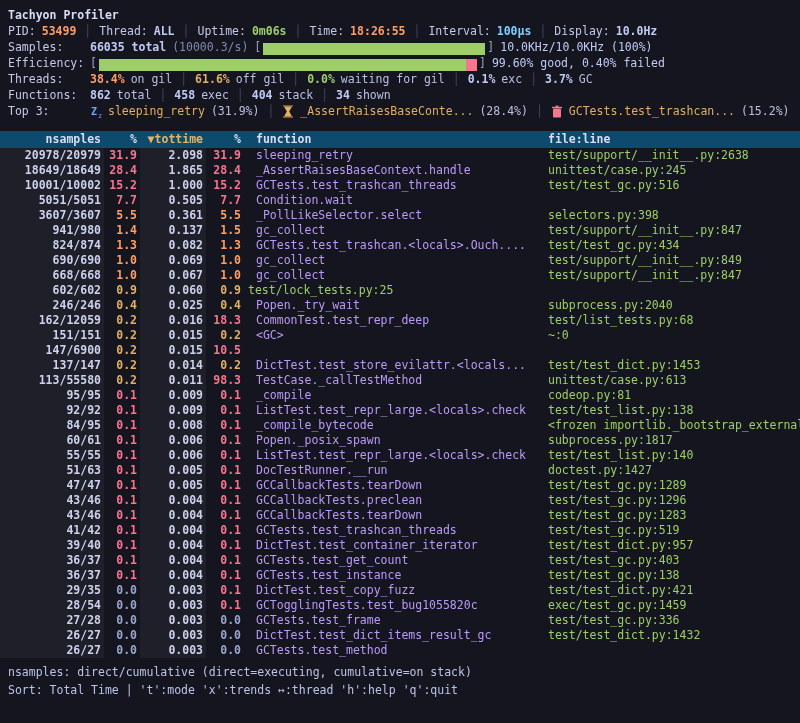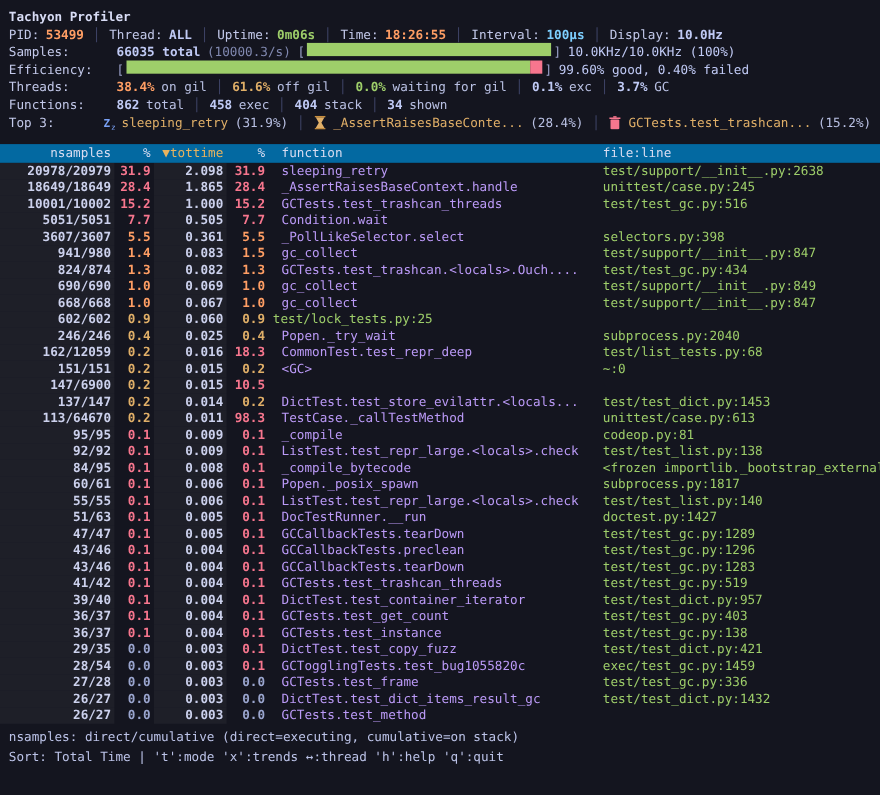--- a/index.html
+++ b/index.html
@@ -1,43 +1,43 @@
 <!DOCTYPE html>
 <html><head>
 <meta charset="utf-8">
 <style>
   *{box-sizing:border-box;margin:0;padding:0}
   html,body{width:800px;height:723px;overflow:hidden;background:#14151f;
     font-family:"DejaVu Sans Mono",monospace;font-size:11.5px;line-height:16px;color:#c0caf5}
   .top{padding:7px 8px 0}
-  .line{height:16px;display:flex;align-items:flex-start;white-space:pre}
+  .line{height:16px;display:flex;align-items:flex-end;white-space:pre}
   .title{font-weight:bold;color:#d8dcf5}
   .lbl{color:#c3c9ea;margin-right:6px}
-  .w{display:inline-block;width:82px;margin-right:16px}
+  .w{display:inline-block;width:82px;margin-right:0}
   .b{font-weight:bold}
   .gap{margin-left:6px}
   .sep{color:#3f4569;margin:0 8px}
   .sep::before{content:"│"}
   .lbr::before{content:"["}
   .rbr::before{content:"]"}
   .lbr,.rbr{color:#9aa0c8}
   .c-red{color:#f7768e}.c-orange{color:#ff9e64}.c-yellow{color:#e0af68}
   .c-green{color:#9ece6a}.c-cyan{color:#7dcfff}.c-fg{color:#c0caf5}
   .c-dim{color:#9aa5ce}.c-sub{color:#8189b0}.c-label{color:#b9c0e3}
   .bar{display:inline-flex;height:12px;margin:0 2px}
   .bar-samples{width:222px;background:#9ece6a}
   .bar-eff{width:378px}
   .bar-eff .good{width:367px;background:#9ece6a}
   .bar-eff .bad{width:11px;background:#f7768e}
   .t3wrap,.inlist{display:inline-flex;align-items:center;white-space:pre}
   .t3icon{display:inline-flex;width:15px;margin-right:3px}
   .t3icon svg{display:block}
   .table{margin-top:12px}
   .thead,.trow{display:grid;grid-template-columns:104px 36px 66px 38px 300px 1fr}
-  .thead{background:#0369a1;height:17px;line-height:17px;font-weight:normal;color:#d9ddf2}
+  .thead{background:#0c4a6e;height:17px;line-height:17px;font-weight:bold;color:#d9ddf2}
   .thead .sortcol{color:#e8b35f}
   .trow{height:15px;line-height:15px}
   .cell{padding:0 3px;white-space:pre;overflow:hidden}
   .num{text-align:right}
   .fn{padding-left:12px;color:#bb9af7}
   .file{padding-left:4px;color:#9ece6a}
   .thead .fn,.thead .file{color:#d9ddf2}
   .shade{background:rgba(255,255,255,0.045)}
   .numcol{color:#ccd1ed;font-weight:600}
   .footer{margin-top:4px;padding:0 8px;color:#bcc3e8}
@@ -157,21 +157,21 @@
         <span class="cell num shade numcol">3607/3607</span>
         <span class="cell num b c-orange">5.5</span>
         <span class="cell num shade numcol">0.361</span>
         <span class="cell num b c-orange">5.5</span>
         <span class="cell fn">_PollLikeSelector.select</span>
         <span class="cell file">selectors.py:398</span>
       </div>
       <div class="trow">
         <span class="cell num shade numcol">941/980</span>
         <span class="cell num b c-orange">1.4</span>
-        <span class="cell num shade numcol">0.083</span>
+        <span class="cell num shade numcol">0.137</span>
         <span class="cell num b c-orange">1.5</span>
         <span class="cell fn">gc_collect</span>
         <span class="cell file">test/support/__init__.py:847</span>
       </div>
       <div class="trow">
         <span class="cell num shade numcol">824/874</span>
         <span class="cell num b c-orange">1.3</span>
         <span class="cell num shade numcol">0.082</span>
         <span class="cell num b c-orange">1.3</span>
         <span class="cell fn">GCTests.test_trashcan.&lt;locals&gt;.Ouch....</span>
@@ -232,21 +232,21 @@
       </div>
       <div class="trow">
         <span class="cell num shade numcol">137/147</span>
         <span class="cell num b c-yellow">0.2</span>
         <span class="cell num shade numcol">0.014</span>
         <span class="cell num b c-yellow">0.2</span>
         <span class="cell fn">DictTest.test_store_evilattr.&lt;locals...</span>
         <span class="cell file">test/test_dict.py:1453</span>
       </div>
       <div class="trow">
-        <span class="cell num shade numcol">113/64670</span>
+        <span class="cell num shade numcol">113/55580</span>
         <span class="cell num b c-yellow">0.2</span>
         <span class="cell num shade numcol">0.011</span>
         <span class="cell num b c-red">98.3</span>
         <span class="cell fn">TestCase._callTestMethod</span>
         <span class="cell file">unittest/case.py:613</span>
       </div>
       <div class="trow">
         <span class="cell num shade numcol">95/95</span>
         <span class="cell num b c-red">0.1</span>
         <span class="cell num shade numcol">0.009</span>

